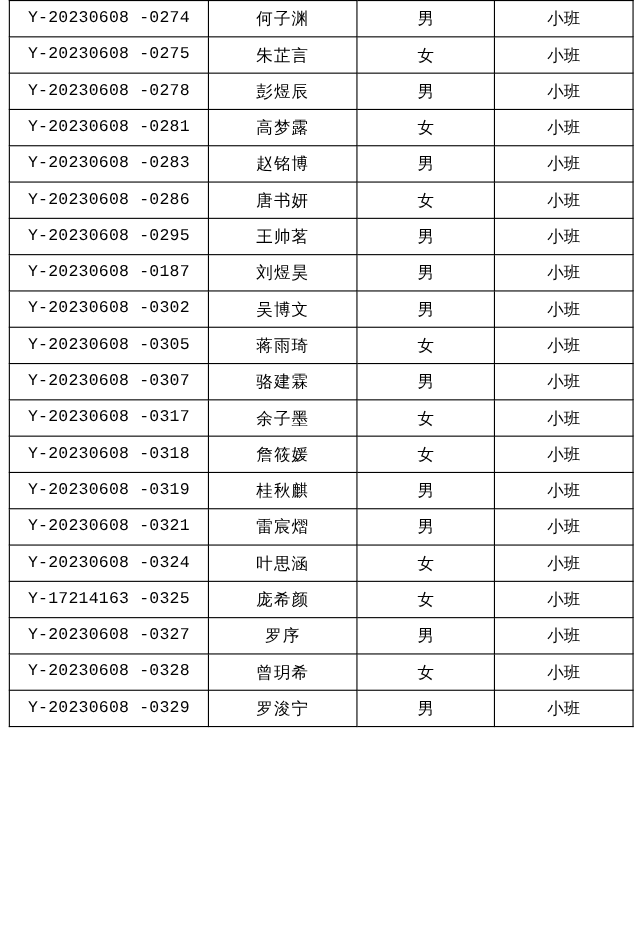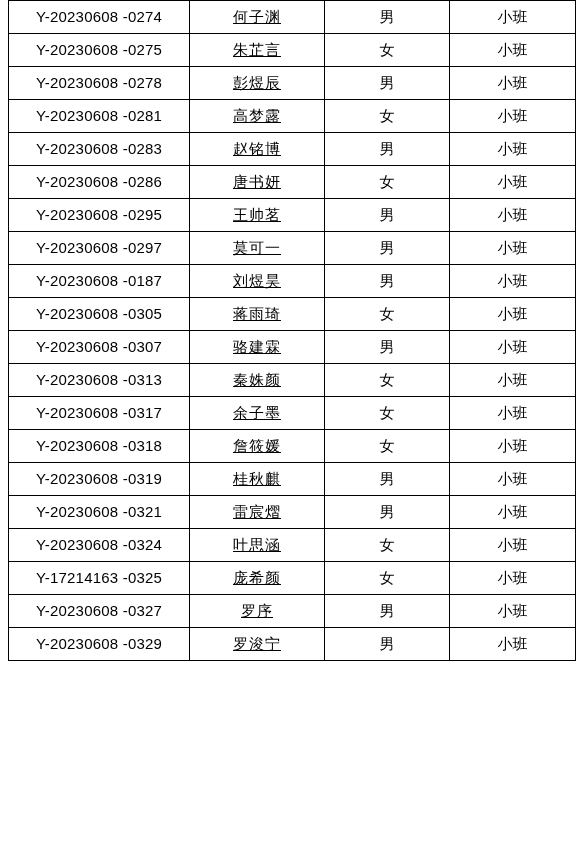--- a/index.html
+++ b/index.html
@@ -37,29 +37,29 @@
     height: 32px;
     padding: 0 4px;
     text-align: center;
     vertical-align: middle;
     font-size: 15px;
     line-height: 30px;
     white-space: nowrap;
     overflow: hidden;
   }
   td.id-cell {
-    font-family: Liberation Sans, sans-serif;
+    font-family: Liberation Mono, monospace;
     font-size: 15px;
     letter-spacing: 0.2px;
   }
   td.name-cell, td.sex-cell, td.class-cell {
     font-family: "DejaVu Sans", "Liberation Sans", sans-serif;
     font-size: 15px;
   }
-  td.name-cell { letter-spacing: 1px; text-decoration: underline; }
+  td.name-cell { letter-spacing: 1px; }
 </style>
 </head>
 <body>
 
 <div id="sheet">
   <table class="roster">
     <colgroup>
       <col class="c-id">
       <col class="c-name">
       <col class="c-sex">
@@ -102,47 +102,41 @@
           <td class="sex-cell">女</td>
           <td class="class-cell">小班</td>
         </tr>
         <tr>
           <td class="id-cell">Y-20230608 -0295</td>
           <td class="name-cell">王帅茗</td>
           <td class="sex-cell">男</td>
           <td class="class-cell">小班</td>
         </tr>
         <tr>
-          <td class="id-cell">Y-20230608 -0297</td>
-          <td class="name-cell">莫可一</td>
+          <td class="id-cell">Y-20230608 -0187</td>
+          <td class="name-cell">刘煜昊</td>
           <td class="sex-cell">男</td>
           <td class="class-cell">小班</td>
         </tr>
         <tr>
-          <td class="id-cell">Y-20230608 -0187</td>
-          <td class="name-cell">刘煜昊</td>
+          <td class="id-cell">Y-20230608 -0302</td>
+          <td class="name-cell">吴博文</td>
           <td class="sex-cell">男</td>
           <td class="class-cell">小班</td>
         </tr>
         <tr>
           <td class="id-cell">Y-20230608 -0305</td>
           <td class="name-cell">蒋雨琦</td>
           <td class="sex-cell">女</td>
           <td class="class-cell">小班</td>
         </tr>
         <tr>
           <td class="id-cell">Y-20230608 -0307</td>
           <td class="name-cell">骆建霖</td>
           <td class="sex-cell">男</td>
-          <td class="class-cell">小班</td>
-        </tr>
-        <tr>
-          <td class="id-cell">Y-20230608 -0313</td>
-          <td class="name-cell">秦姝颜</td>
-          <td class="sex-cell">女</td>
           <td class="class-cell">小班</td>
         </tr>
         <tr>
           <td class="id-cell">Y-20230608 -0317</td>
           <td class="name-cell">余子墨</td>
           <td class="sex-cell">女</td>
           <td class="class-cell">小班</td>
         </tr>
         <tr>
           <td class="id-cell">Y-20230608 -0318</td>
@@ -174,20 +168,26 @@
           <td class="sex-cell">女</td>
           <td class="class-cell">小班</td>
         </tr>
         <tr>
           <td class="id-cell">Y-20230608 -0327</td>
           <td class="name-cell">罗序</td>
           <td class="sex-cell">男</td>
           <td class="class-cell">小班</td>
         </tr>
         <tr>
+          <td class="id-cell">Y-20230608 -0328</td>
+          <td class="name-cell">曾玥希</td>
+          <td class="sex-cell">女</td>
+          <td class="class-cell">小班</td>
+        </tr>
+        <tr>
           <td class="id-cell">Y-20230608 -0329</td>
           <td class="name-cell">罗浚宁</td>
           <td class="sex-cell">男</td>
           <td class="class-cell">小班</td>
         </tr>
       </tbody>
   </table>
 </div>
 
 </body></html>

